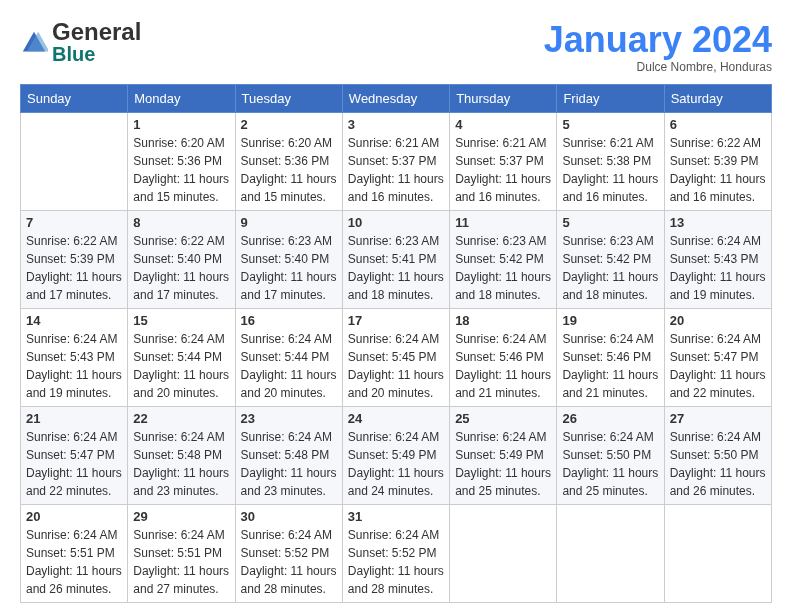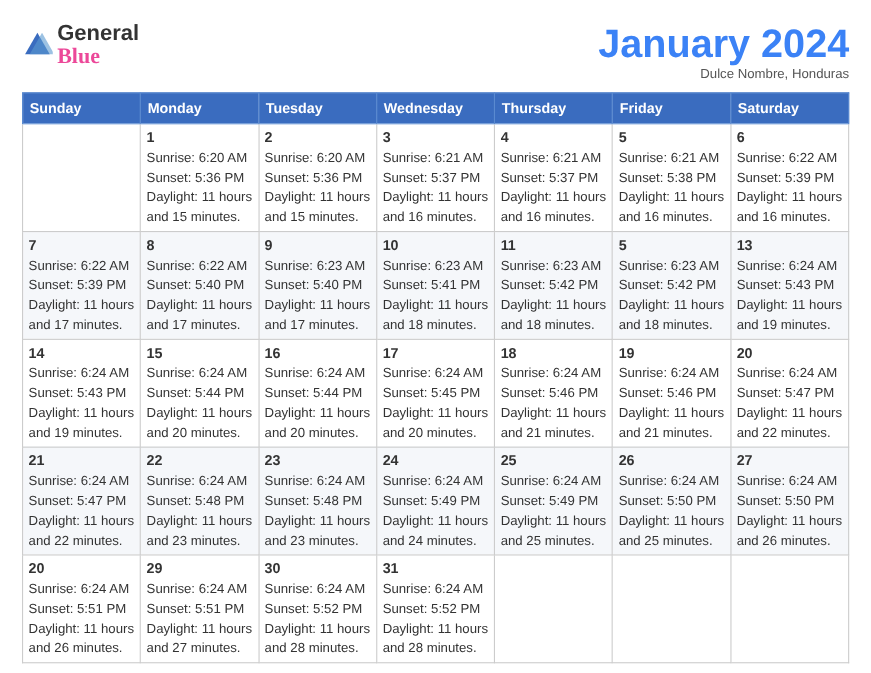--- a/index.html
+++ b/index.html
@@ -15,31 +15,30 @@
       justify-content: space-between;
       align-items: flex-start;
       margin-bottom: 10px;
     }
     .logo {
       display: flex;
       align-items: center;
       gap: 4px;
     }
     .logo-text-general {
-      font-size: 20px;
+      font-size: 24px;
       font-weight: bold;
       color: #333;
       line-height: 1;
     }
     .logo-text-blue {
       font-size: 20px;
       font-weight: bold;
-      color: #ec4899;
+      color: #0f766e;
       line-height: 1;
-      font-family: Liberation Serif, serif;
     }
     .logo-icon {
       width: 28px;
       height: 28px;
     }
     .title-area {
       text-align: right;
     }
     .month-title {
       font-size: 36px;
@@ -53,21 +52,21 @@
     }
     .calendar {
       width: 100%;
       border-collapse: collapse;
       border: 1px solid #ccc;
     }
     .calendar th {
       background-color: #3a6cbf;
       color: #fff;
       font-size: 13px;
-      font-weight: bold;
+      font-weight: normal;
       padding: 6px 6px;
       text-align: left;
       border: 1px solid #5a8ad0;
     }
     .calendar td {
       vertical-align: top;
       border: 1px solid #ccc;
       padding: 4px 5px;
       width: 107px;
       min-height: 80px;

